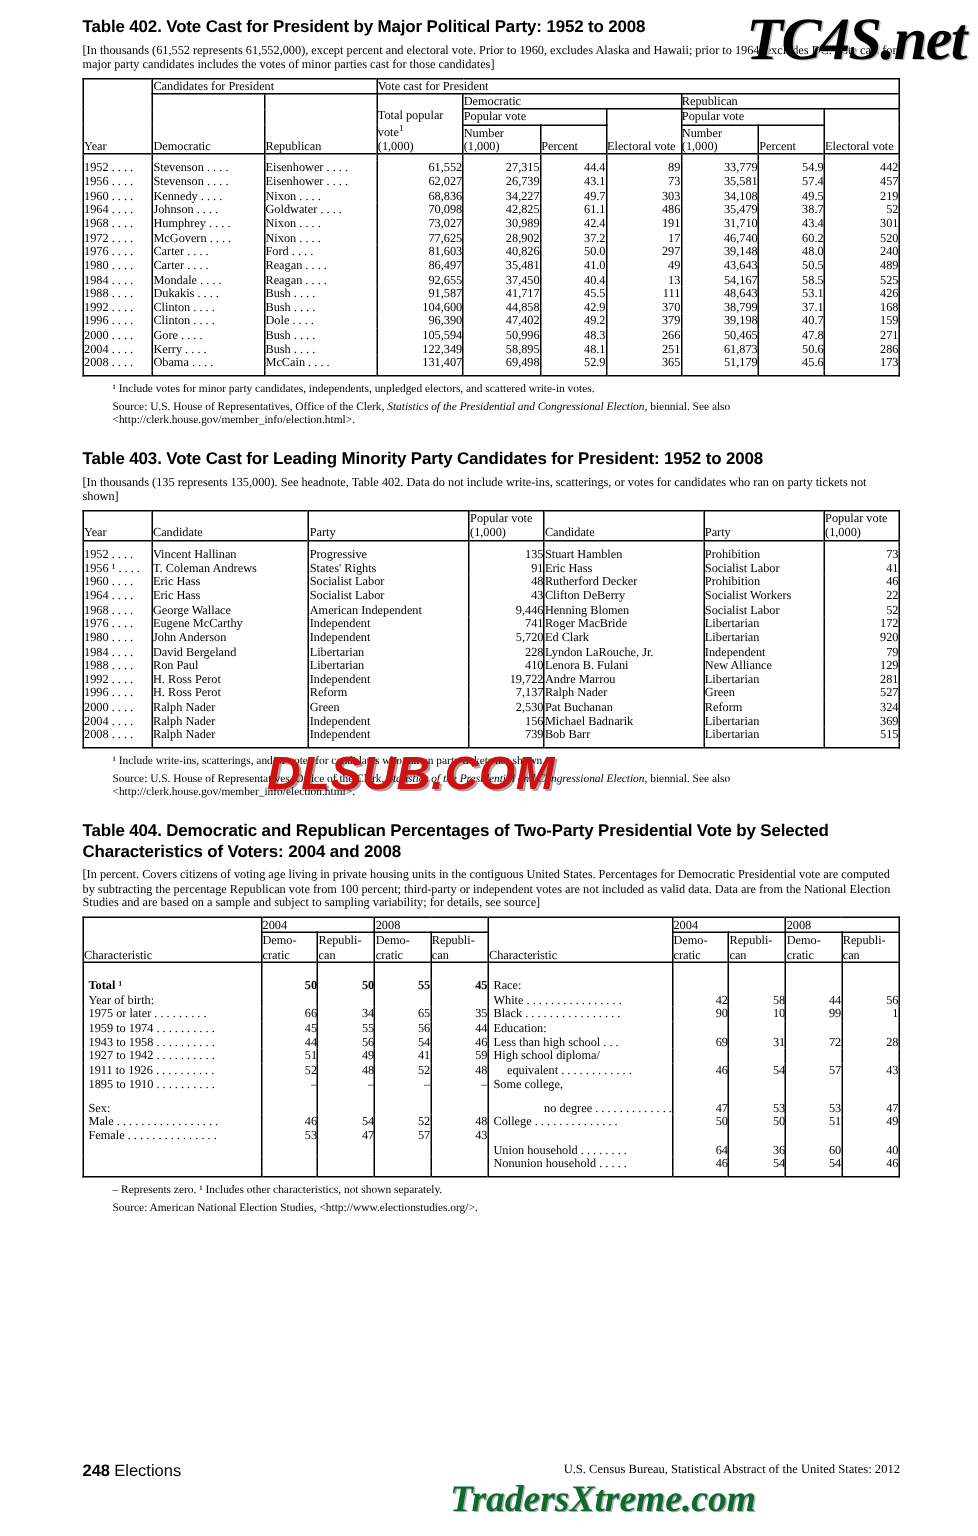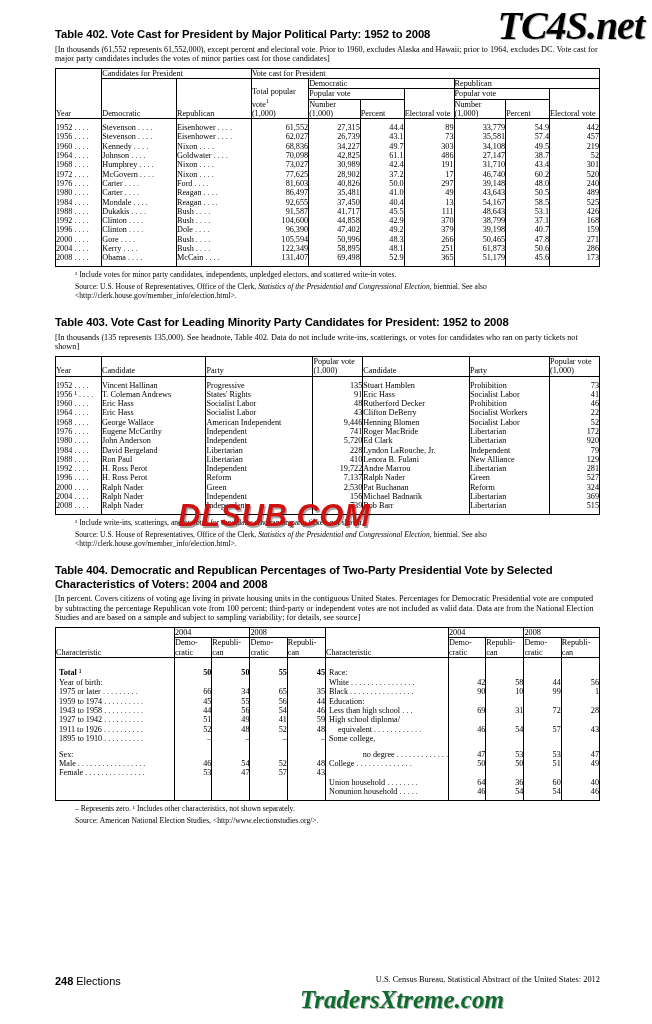--- a/index.html
+++ b/index.html
@@ -2,21 +2,21 @@
 <html><head>
 <meta charset="utf-8">
 <style>
   html,body{margin:0;padding:0;background:#ffffff;}
   body{
     width:652px;height:1024px;position:relative;overflow:hidden;
     font-family:"Liberation Serif", serif;
     color:#000;
   }
   .page{position:absolute;left:0;top:0;width:652px;height:1024px;}
-  .content{position:absolute;left:55px;top:28px;width:545px;}
+  .content{position:absolute;left:55px;top:12px;width:545px;}
 
   .tbl-title{
     font-family:"Liberation Sans", sans-serif;
     font-weight:bold;font-size:11.3px;line-height:13.5px;
     margin:0 0 3px 0;letter-spacing:-0.1px;
   }
   .headnote{
     font-size:8.2px;line-height:9.6px;margin:0 0 4px 0;
   }
   table.grid{
@@ -179,21 +179,21 @@
             <td class="num">219</td>
           </tr>
           <tr class="datarow">
             <td class="yr br">1964 . . . .</td>
             <td class="lft br">Johnson . . . .</td>
             <td class="lft br">Goldwater . . . .</td>
             <td class="num br">70,098</td>
             <td class="num br">42,825</td>
             <td class="num br">61.1</td>
             <td class="num br">486</td>
-            <td class="num br">27,147</td>
+            <td class="num br">35,479</td>
             <td class="num br">38.7</td>
             <td class="num">52</td>
           </tr>
           <tr class="datarow">
             <td class="yr br">1968 . . . .</td>
             <td class="lft br">Humphrey . . . .</td>
             <td class="lft br">Nixon . . . .</td>
             <td class="num br">73,027</td>
             <td class="num br">30,989</td>
             <td class="num br">42.4</td>

